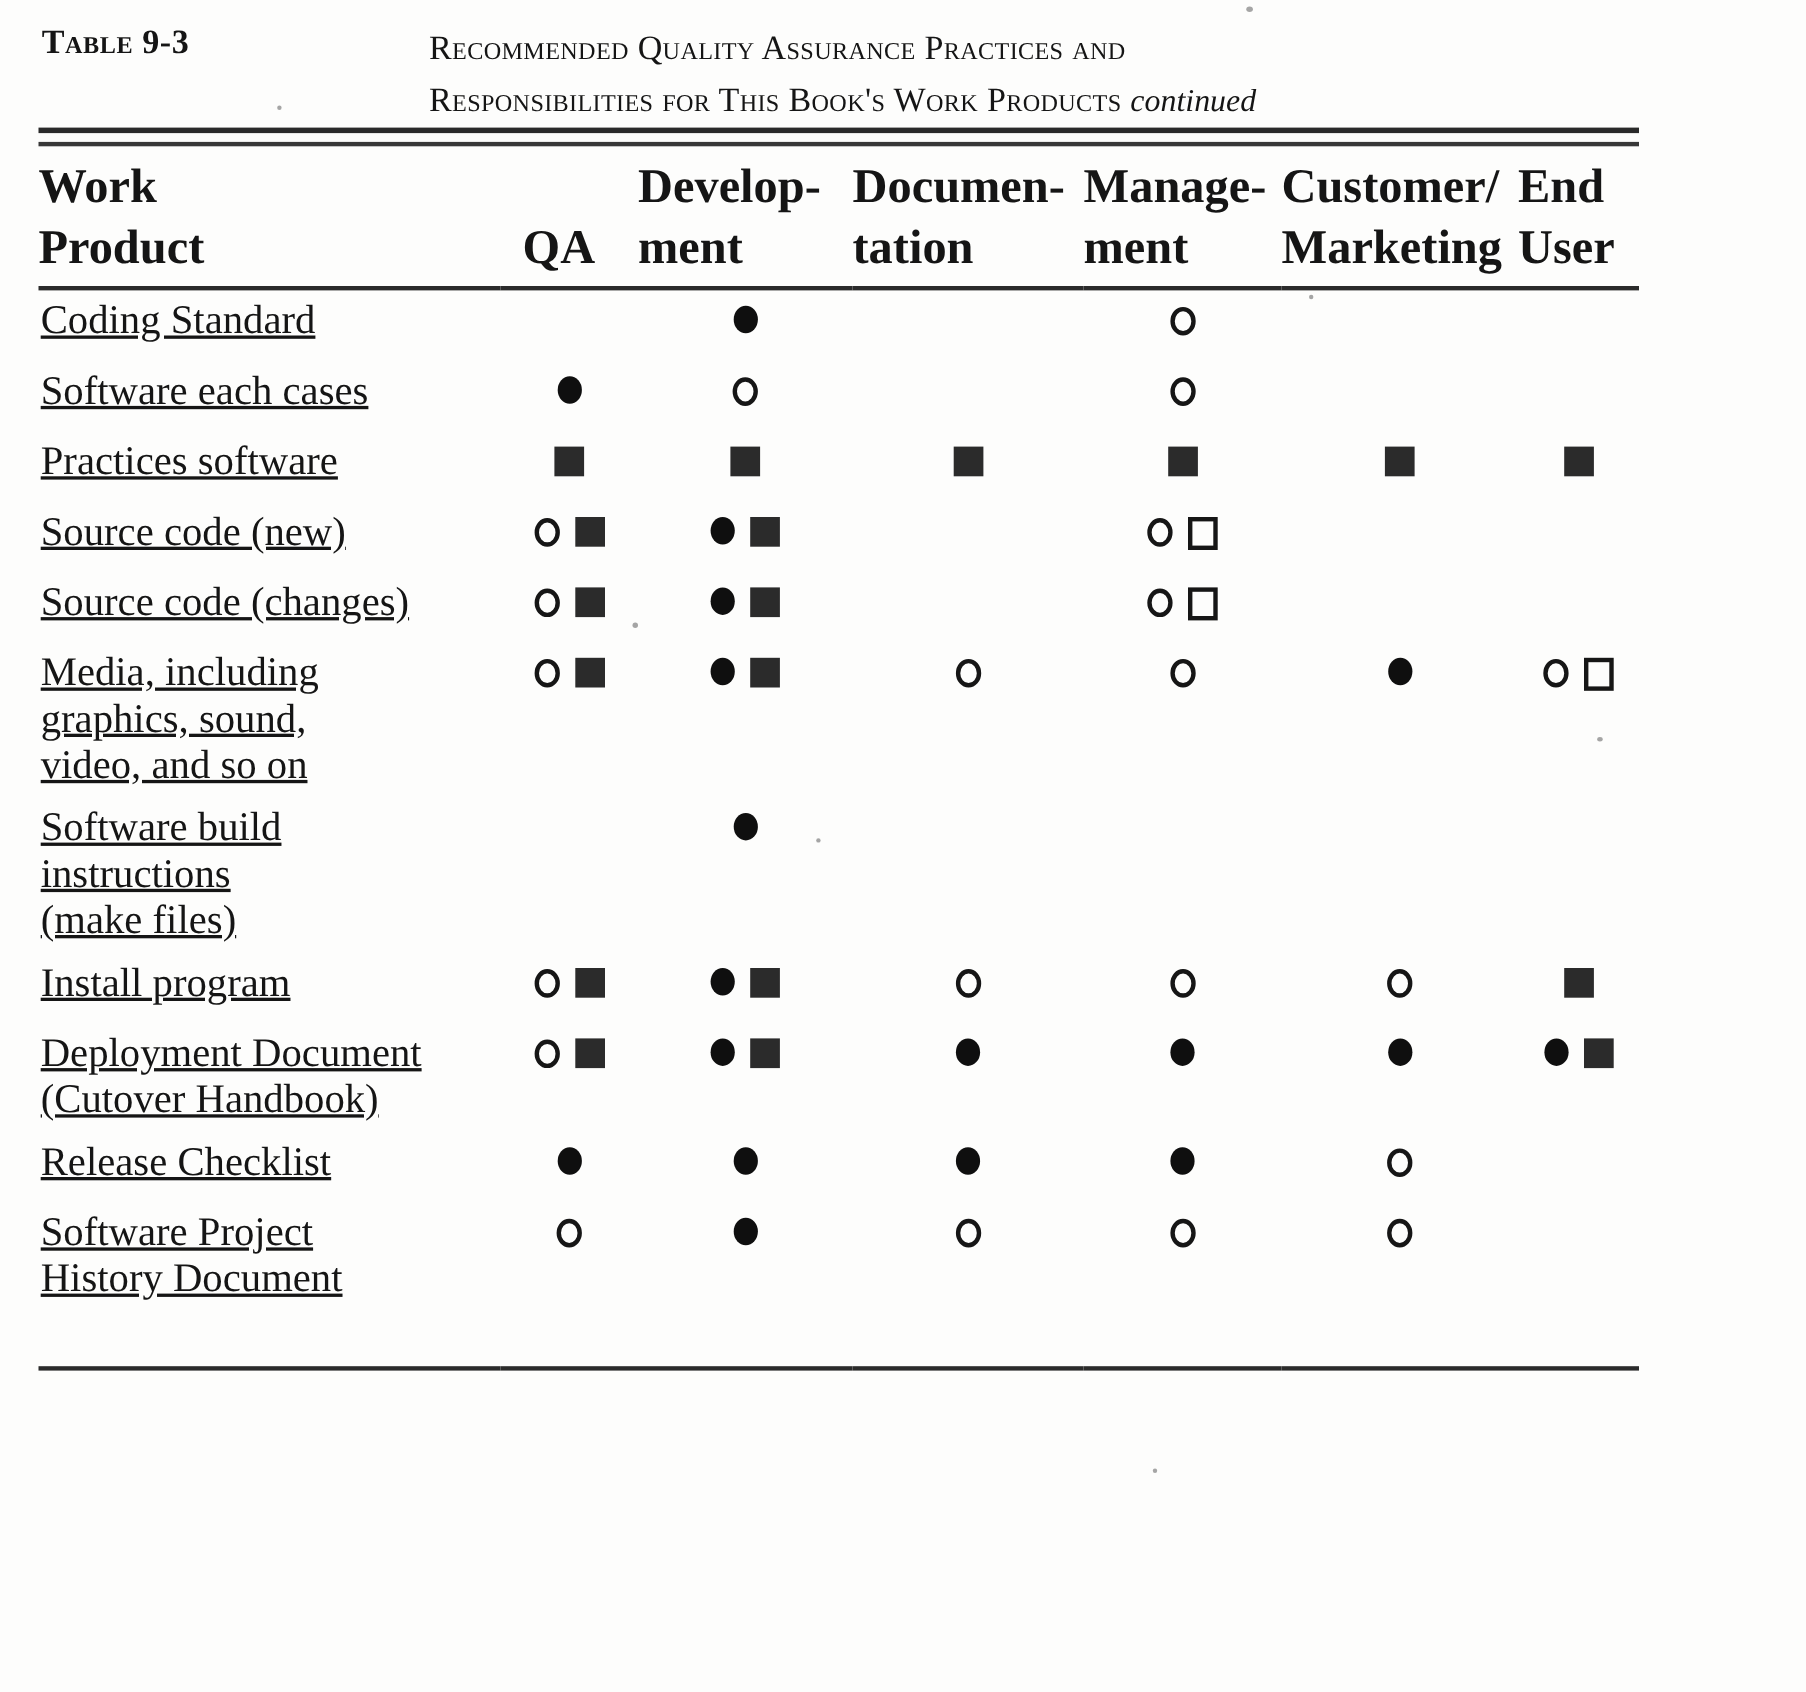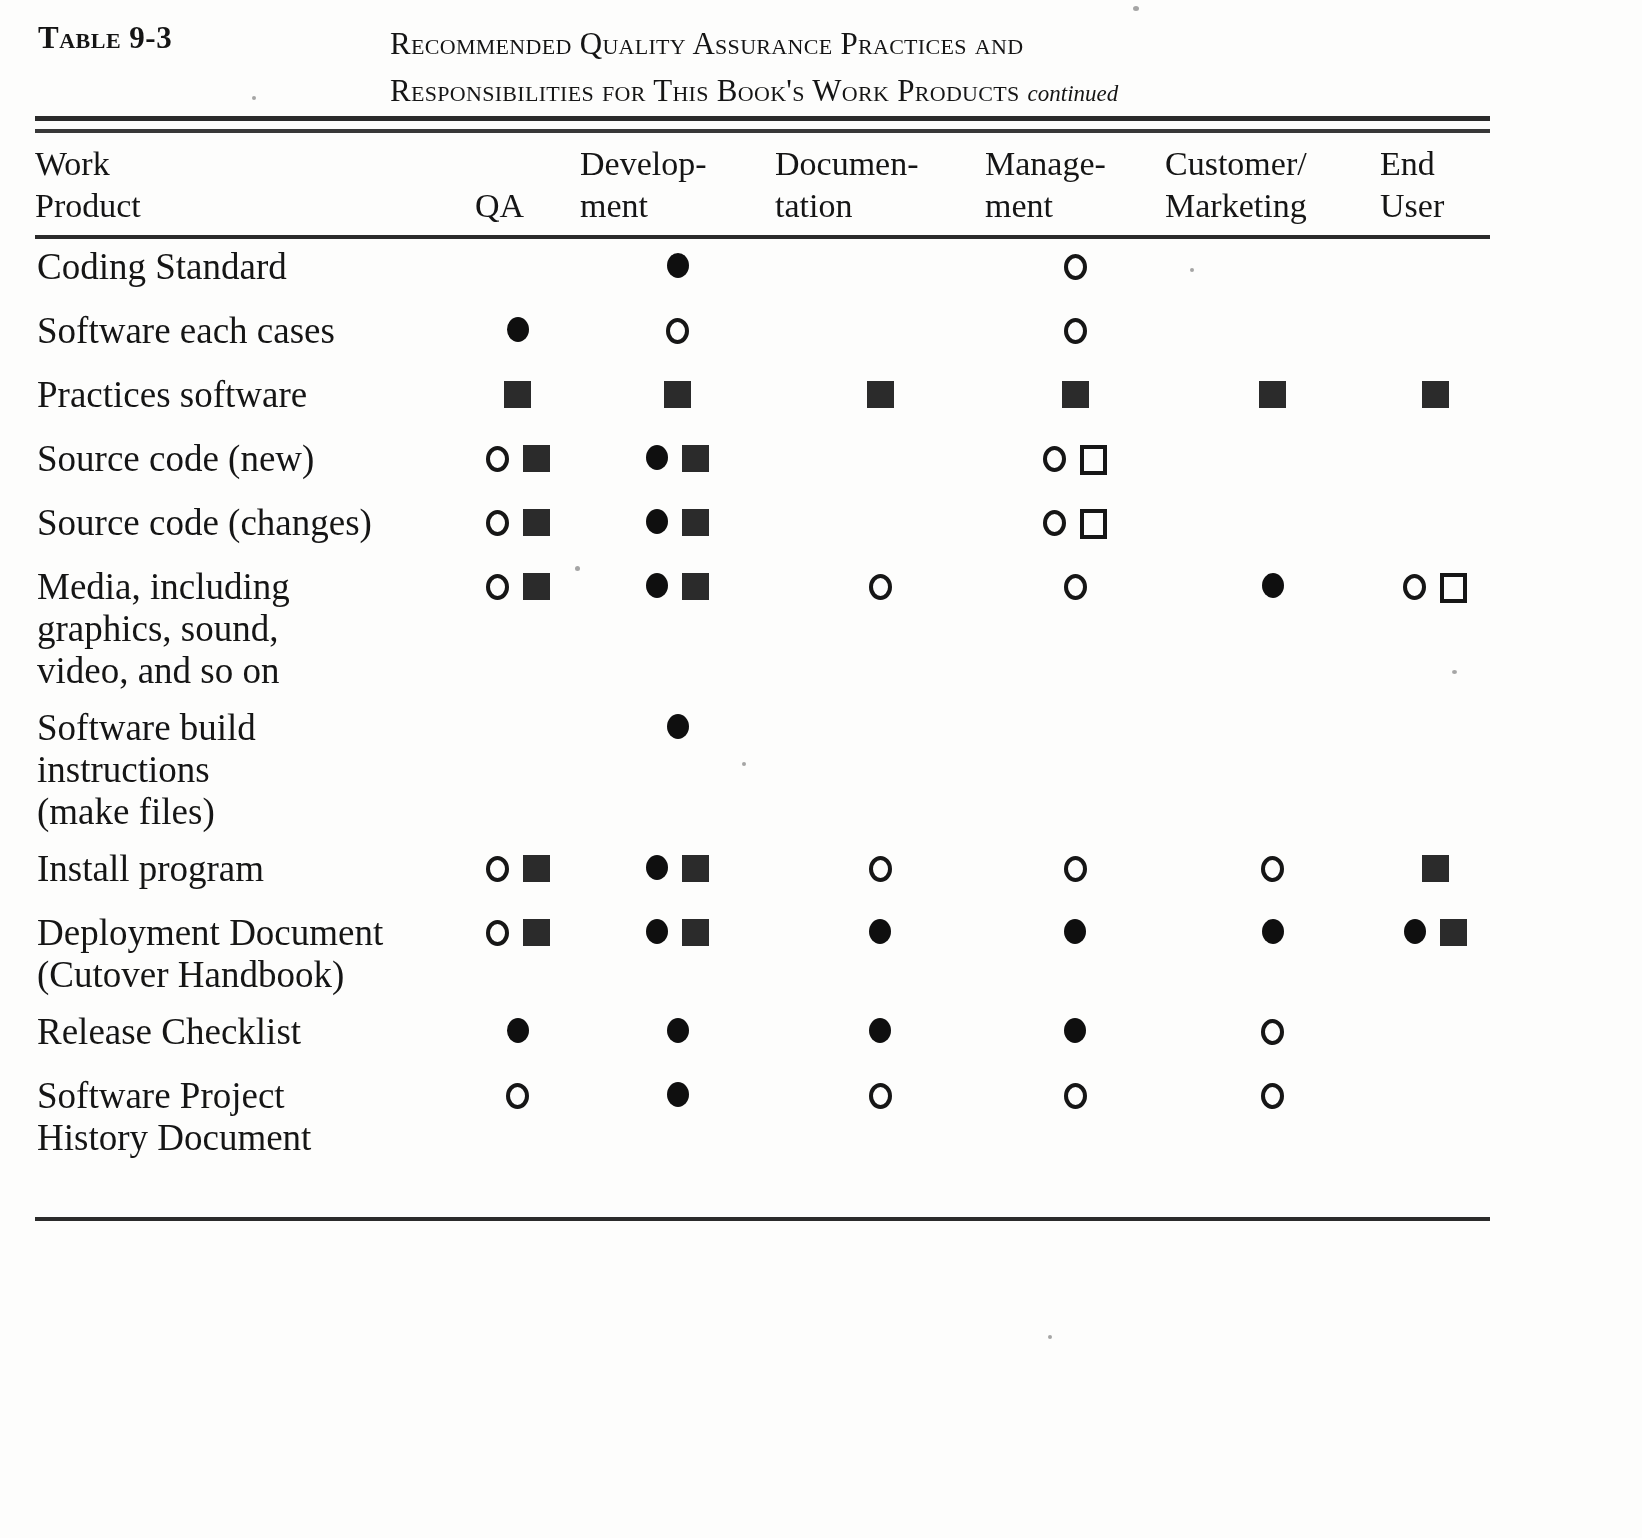--- a/index.html
+++ b/index.html
@@ -35,21 +35,21 @@
   .table-title {
     font-weight: normal;
     font-variant: small-caps;
     font-size: 31px;
     line-height: 1.52;
     letter-spacing: 0.3px;
   }
   .table-title .continued {
     font-variant: normal;
     font-style: italic;
-    font-size: 23px;
+    font-size: 29px;
     letter-spacing: 0;
   }
   
   .table-wrap {
     position: absolute;
     top: 116px;
     left: 35px;
     width: 1455px;
   }
   .rule-double {
@@ -64,39 +64,40 @@
     border-bottom: 4px solid #2b2b2b;
   }
   col.c-wp  { width: 420px; }
   col.c-qa  { width: 125px; }
   col.c-dev { width: 195px; }
   col.c-doc { width: 210px; }
   col.c-mgt { width: 180px; }
   col.c-cst { width: 215px; }
   col.c-end { width: 110px; }
   thead th {
-    font-size: 34px;
-    font-weight: normal;
+    font-size: 44px;
+    font-weight: bold;
     line-height: 1.24;
     text-align: left;
     vertical-align: bottom;
     white-space: pre-line;
     padding: 10px 0 8px 0;
     border-bottom: 4px solid #2b2b2b;
   }
   thead th.h-qa { padding-left: 20px; }
   tbody td {
     vertical-align: top;
     font-size: 37px;
     line-height: 42px;
     padding: 7px 0 8px 0;
   }
   tbody td.wp {
     white-space: pre-line;
     padding-left: 2px;
+    text-decoration: underline;
   }
   tbody td.mc {
     text-align: center;
     padding-top: 14px;
   }
   tbody tr:last-child td { padding-bottom: 58px; }
   
   .mk {
     display: inline-block;
     vertical-align: top;

